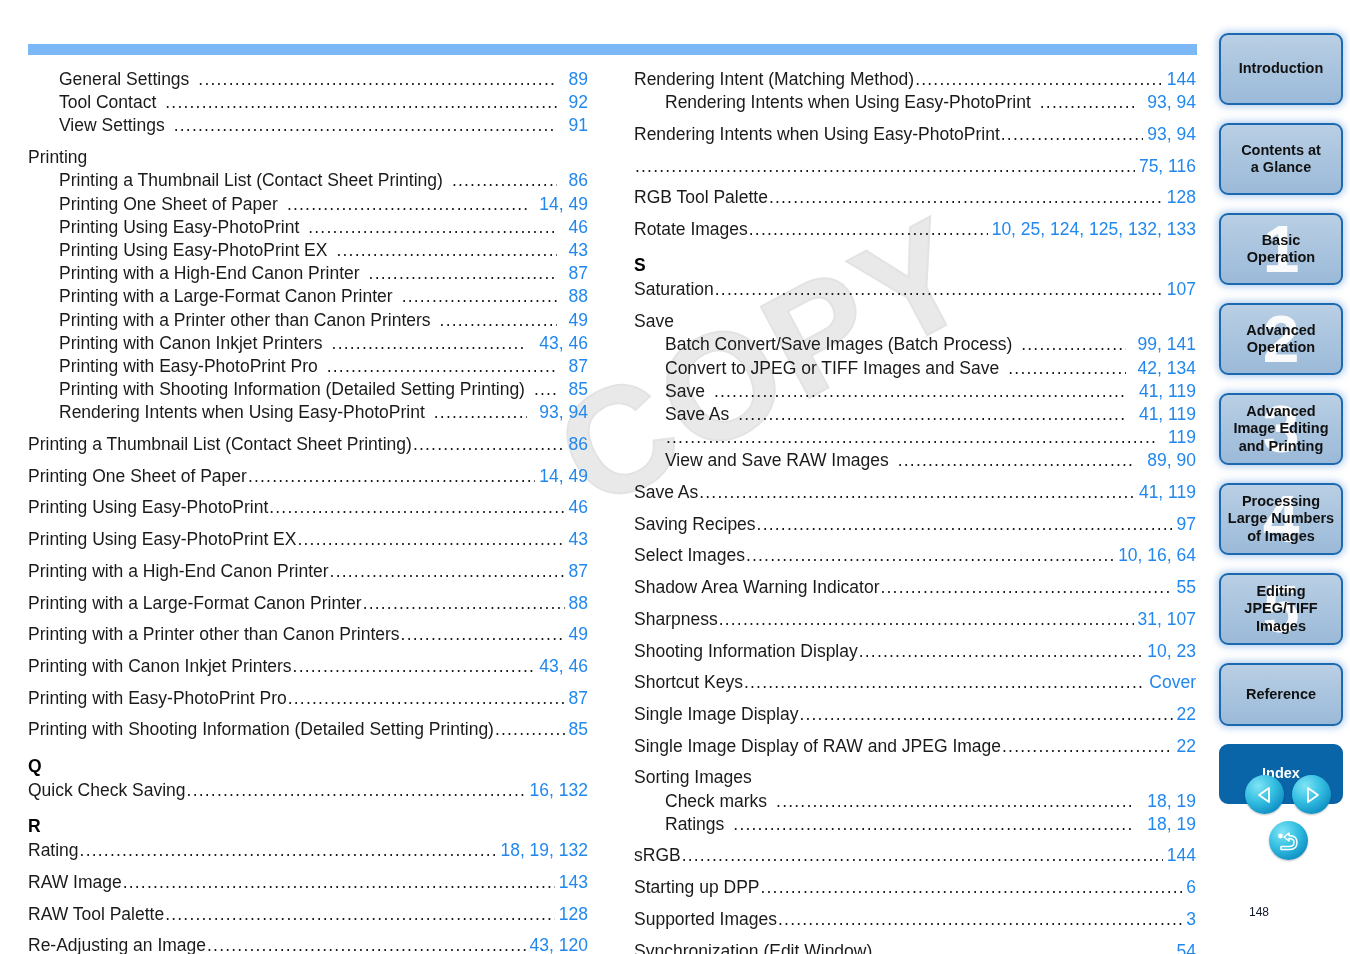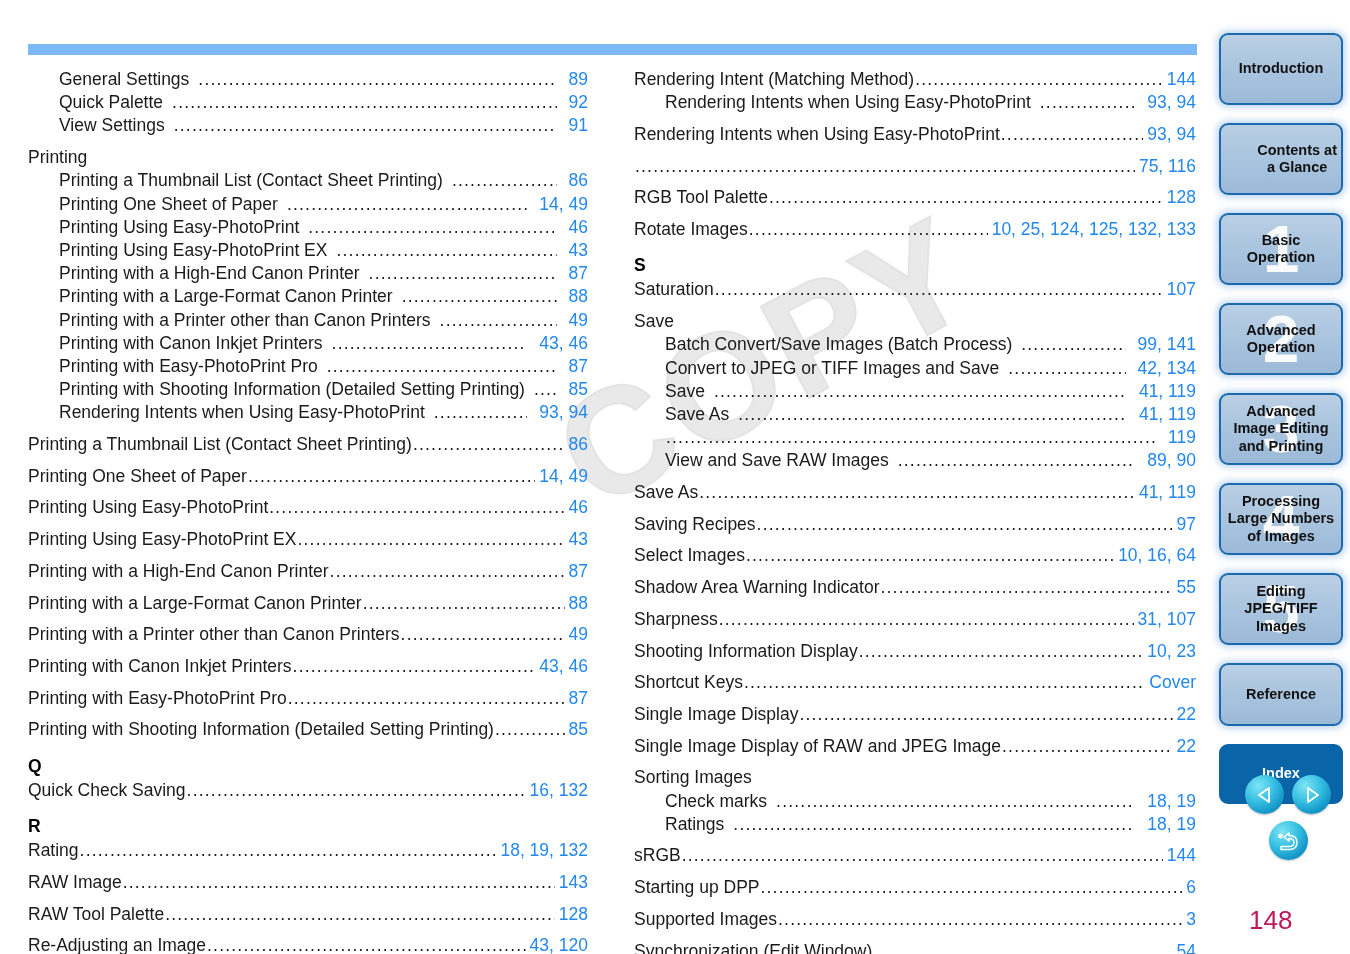--- a/index.html
+++ b/index.html
@@ -177,42 +177,42 @@
     justify-content: center;
     box-shadow: 0 1px 2px rgba(0,0,0,0.25);
   }
   .circle-btn svg { display: block; }
 
   
   #page-number {
     position: absolute;
     left: 1249px;
     top: 905px;
-    font-size: 26px;
-    color: #be185d;
+    font-size: 12px;
+    color: #0f172a;
     z-index: 4;
   }
 </style>
 </head>
 <body>
 
 <div id="watermark">
   <div class="copy-text">COPY</div>
 </div>
 
 <div id="top-rule"></div>
 
 <div class="column" id="col-left">
     <div class="entry lvl1">
       <span class="label">General Settings</span>
       <span class="leader">........................................................................................................................................................................................................</span>
       <span class="pages">89</span>
     </div>
     <div class="entry lvl1">
-      <span class="label">Quick Palette</span>
+      <span class="label">Tool Contact</span>
       <span class="leader">........................................................................................................................................................................................................</span>
       <span class="pages">92</span>
     </div>
     <div class="entry lvl1">
       <span class="label">View Settings</span>
       <span class="leader">........................................................................................................................................................................................................</span>
       <span class="pages">91</span>
     </div>
     <div class="entry nolead gap-before">
       <span class="label">Printing</span>
@@ -495,21 +495,21 @@
       <span class="label">Synchronization (Edit Window)</span>
       <span class="leader">........................................................................................................................................................................................................</span>
       <span class="pages">54</span>
     </div>
   </div>
 
 <div id="sidebar">
     <div class="nav-tab" style="height: 72px;">
       <div class="tab-label">Introduction</div>
     </div>
-    <div class="nav-tab" style="height: 72px; justify-content: flex-end;">
+    <div class="nav-tab" style="height: 72px;">
       <div class="tab-label">Contents at
 a Glance</div>
     </div>
     <div class="nav-tab" style="height: 72px;">
       <div class="tab-num">1</div>
       <div class="tab-label">Basic
 Operation</div>
     </div>
     <div class="nav-tab" style="height: 72px;">
       <div class="tab-num">2</div>

